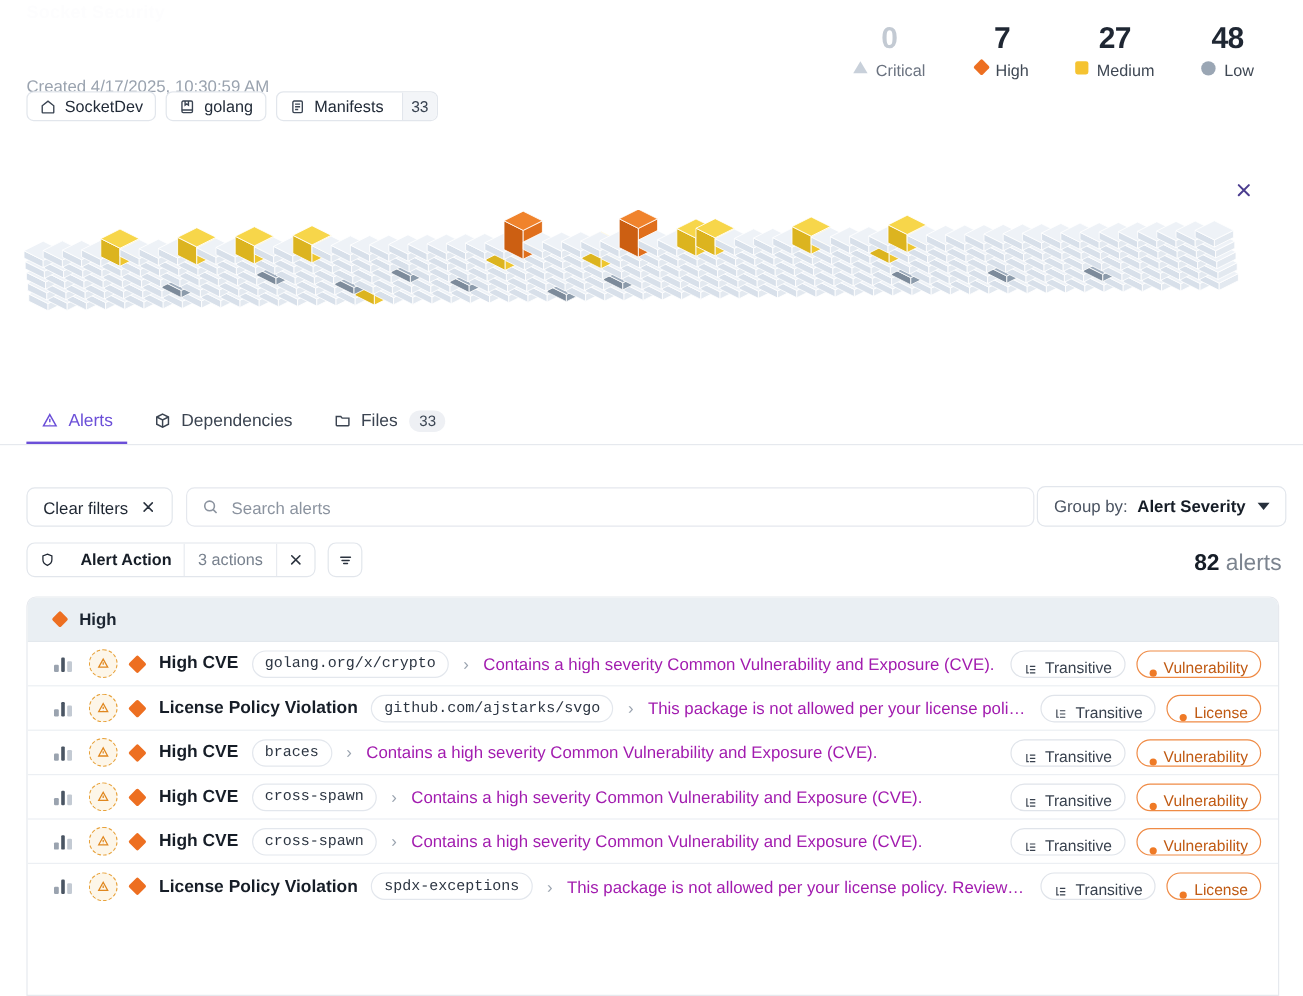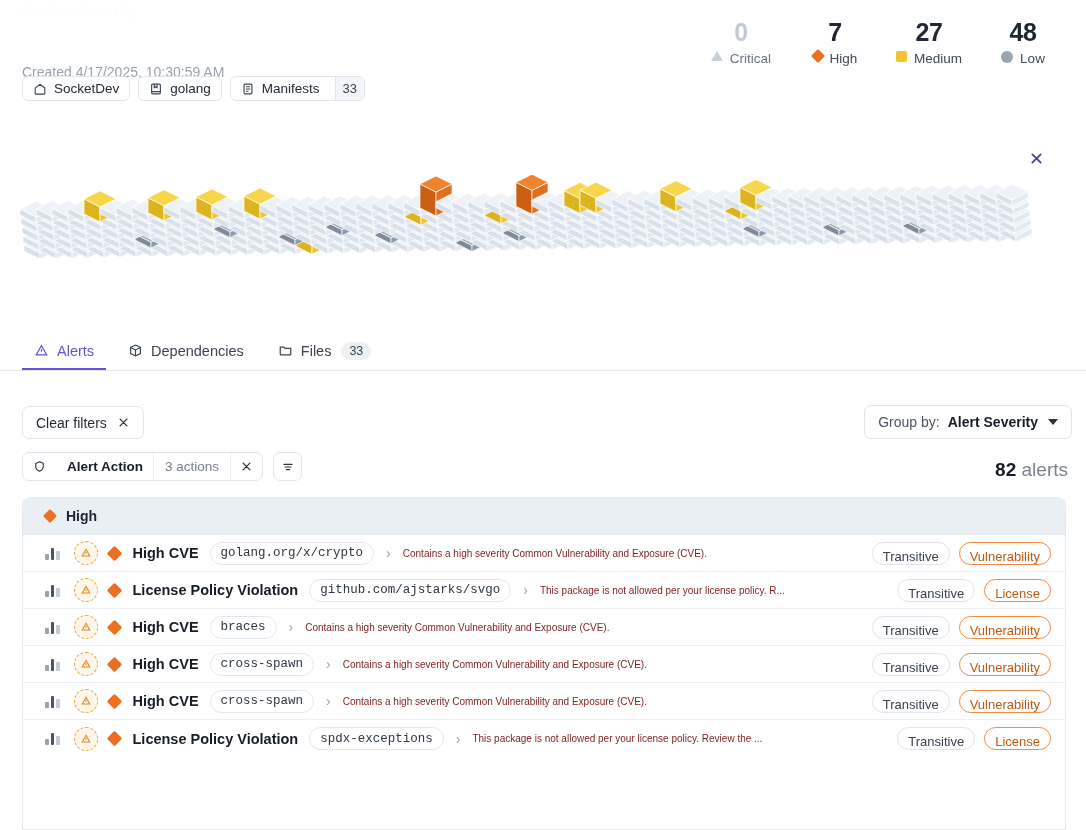--- a/index.html
+++ b/index.html
@@ -145,27 +145,27 @@
   .row .diamond { width: 11px; height: 11px; background: #ed6f21; transform: rotate(45deg);
                   border-radius: 1.5px; margin-right: 13px; flex: 0 0 auto; }
   .row .title { font-size: 14.5px; font-weight: 700; color: #161d27; white-space: nowrap; }
   .pkg {
     margin-left: 11px; height: 23px; display: flex; align-items: center; padding: 0 10px;
     border: 1px solid #e3e7ed; border-radius: 12px; background: #fff;
     font-family: "Liberation Mono", monospace; font-size: 12.5px; color: #2c3542; white-space: nowrap;
   }
   .chev { margin: 0 12px; color: #9aa3af; font-size: 14px; }
   .desc {
-    font-size: 10px; color: #7f1d1d; white-space: nowrap; overflow: hidden;
+    font-size: 14px; color: #a21caf; white-space: nowrap; overflow: hidden;
     text-overflow: ellipsis; flex: 1 1 auto; min-width: 0;
   }
   .tags { display: flex; align-items: center; gap: 9px; margin-left: 12px; flex: 0 0 auto; }
   .tag {
     display: flex; align-items: flex-end; gap: 6px; height: 23px; padding: 0 10px;
-    border-radius: 12px; font-size: 13px; white-space: nowrap; flex-direction: column;
+    border-radius: 12px; font-size: 13px; white-space: nowrap;
   }
   .tag.neutral { border: 1px solid #e0e4ea; color: #39424f; background: #fff; }
   .tag.accent { border: 1px solid #ef8b46; color: #c05a13; background: #fff; }
   .tag .dot { width: 6px; height: 6px; border-radius: 50%; background: #ef7a26; }
 </style>
 </head>
 <body>
 
 <div class="page">
 
@@ -1212,20 +1212,29 @@
 
   <div class="filterbar">
     <div class="clearbtn">
       <span>Clear filters</span>
       <svg width="13" height="13" viewBox="0 0 16 16" stroke="#2a323e" stroke-width="1.6" stroke-linecap="round">
         <path d="M3.8 3.8l8.4 8.4M12.2 3.8l-8.4 8.4"></path>
       </svg>
     </div>
   </div>
 
+  <div class="searchbox">
+    <span class="ico">
+      <svg width="15" height="15" viewBox="0 0 16 16" fill="none" stroke="#8b939f" stroke-width="1.4">
+        <circle cx="7.1" cy="7.1" r="4.3"></circle>
+          <path d="M10.3 10.3l3 3"></path>
+      </svg>
+    </span>
+    <input type="text" placeholder="Search alerts" style="">
+  </div>
 
   <div class="groupby">
     <span class="gl">Group by:</span>
     <span class="gv">Alert Severity</span>
     <span class="caret"></span>
   </div>
 
   <div class="facetrow">
     <div class="facet">
       <span class="fname">

